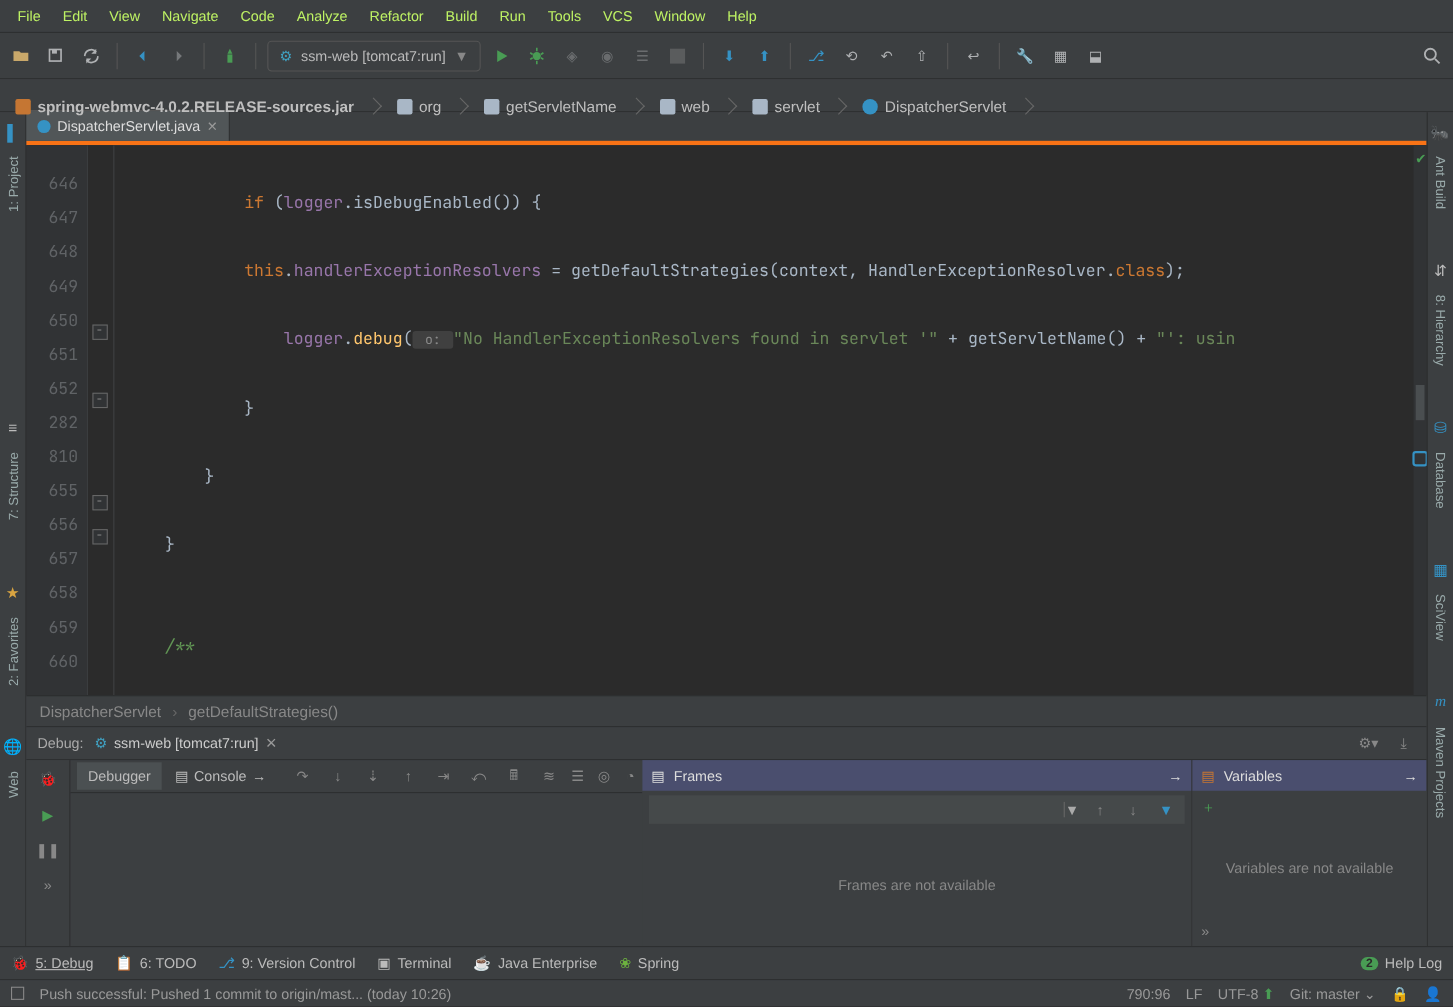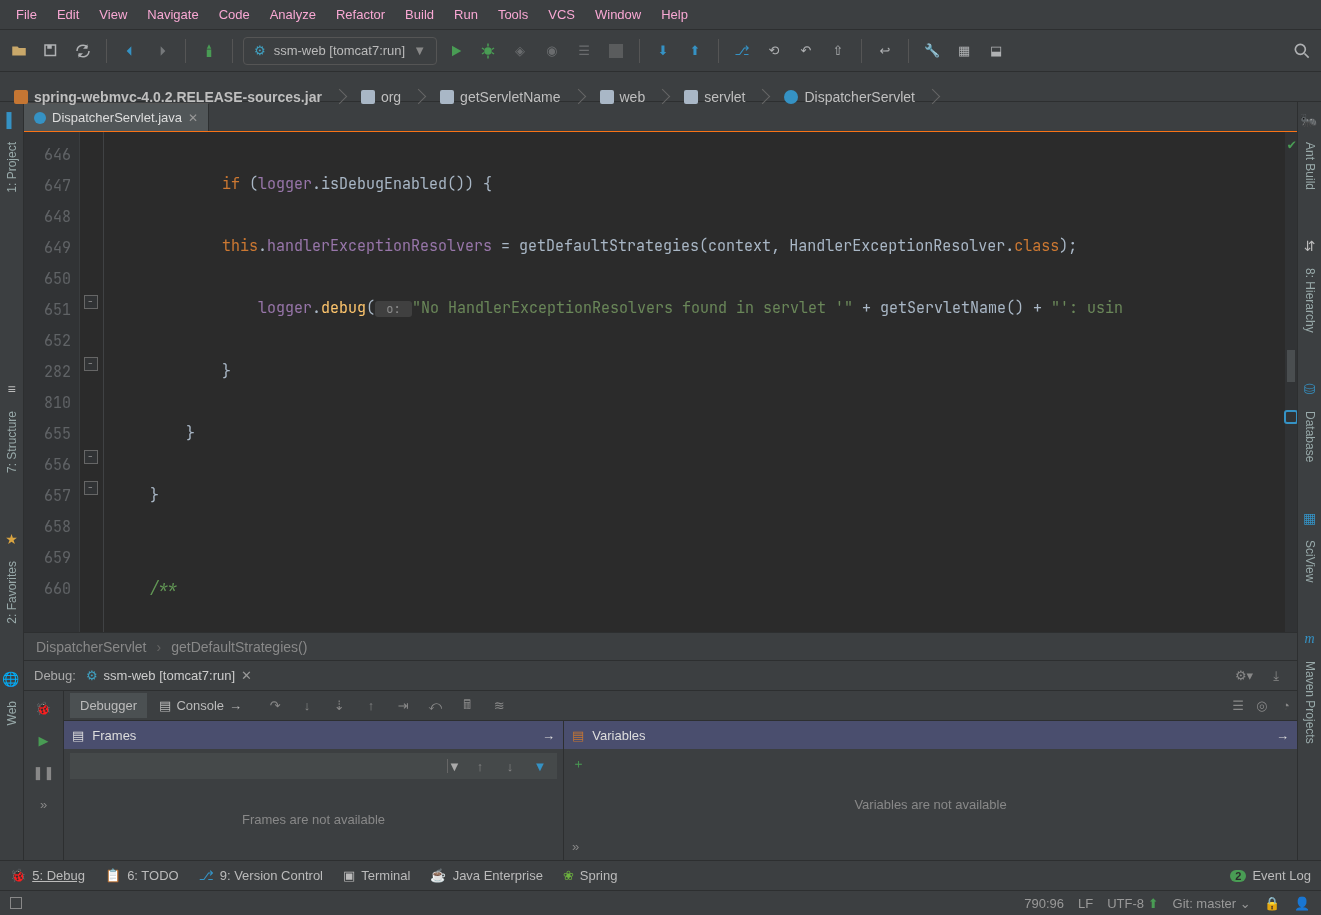--- a/index.html
+++ b/index.html
@@ -1,20 +1,20 @@
 <!DOCTYPE html>
 <html><head>
 <meta charset="utf-8">
 <style>
   * { box-sizing: border-box; margin:0; padding:0; }
   html,body { width:1321px; height:915px; background:#2b2b2b; font-family:"Segoe UI",Arial,sans-serif; font-size:13px; color:#bbbbbb; overflow:hidden; }
   .ide { display:flex; flex-direction:column; width:100%; height:100%; background:#3c3f41; }
   
   .menubar { display:flex; align-items:center; height:30px; background:#3c3f41; border-bottom:1px solid #2d2f30; padding:0 8px; gap:4px; }
-  .menubar .menu-item { padding:4px 8px; color:#f9a8d4; cursor:pointer; }
+  .menubar .menu-item { padding:4px 8px; color:#bef264; cursor:pointer; }
   
   .toolbar { display:flex; align-items:center; height:42px; background:#3c3f41; border-bottom:1px solid #2d2f30; padding:0 6px; gap:6px; }
   .toolbar .tbtn { width:26px; height:26px; display:flex; align-items:center; justify-content:center; color:#AFB1B3; border-radius:3px; cursor:pointer; }
   .toolbar .sep { width:1px; height:24px; background:#555; margin:0 4px; }
   .run-config { display:flex; align-items:center; gap:8px; border:1px solid #555; border-radius:4px; padding:2px 10px; height:28px; cursor:pointer; }
   .run-config .gear { color:#40a0c0; }
   .toolbar .spacer { flex:1; }
   
   .navbar { display:flex; align-items:center; height:30px; background:#3c3f41; border-bottom:1px solid #2d2f30; padding:0 6px; font-size:14px; }
   .crumb { display:flex; align-items:center; gap:6px; padding:3px 8px; color:#bfbfbf; position:relative;margin-top:20px; }
@@ -25,25 +25,25 @@
   .ic-class{background:#3592c4;border-radius:50%;}
   
   .body-row { flex:1; display:flex; min-height:0; }
   .leftbar,.rightbar { width:24px; background:#3c3f41; display:flex; flex-direction:column; align-items:center; padding-top:10px; gap:14px; border-right:1px solid #2d2f30; }
   .rightbar{ border-right:none; border-left:1px solid #2d2f30;}
   .sidelabel { writing-mode:vertical-rl; transform:rotate(180deg); font-size:12px; color:#9aa; cursor:pointer; white-space:nowrap; }
   .rightbar .sidelabel{ transform:none; }
   .sideicon{ width:16px;height:16px; display:flex;align-items:center;justify-content:center;font-size:14px;}
   
   .editor-wrap { flex:1; display:flex; flex-direction:column; min-width:0; }
-  .tabbar { height:30px; background:#3c3f41; display:flex; align-items:flex-end; border-bottom:1px solid #f97316; }
+  .tabbar { height:30px; background:#3c3f41; display:flex; align-items:flex-end; border-bottom:4px solid #f97316; }
   .tab { display:flex; align-items:center; gap:6px; padding:6px 10px; background:#515658; border-top:1px solid #555; border-right:1px solid #2d2f30; font-size:13px; color:#ddd;}
   .tab .close{ color:#999; font-size:12px; cursor:pointer;}
   .editor { flex:1; display:flex; background:#2b2b2b; overflow:hidden; font-family:"JetBrains Mono",Consolas,monospace; font-size:15px; position:relative; min-height:0;}
-  .gutter { width:56px; background:#313335; color:#606366; text-align:right; padding:8px 8px 6px 0; line-height:31px; border-right:1px solid #3a3d3f; }
+  .gutter { width:56px; background:#313335; color:#606366; text-align:right; padding:20px 8px 6px 0; line-height:31px; border-right:1px solid #3a3d3f; }
   .foldcol { width:24px; background:#2b2b2b; border-right:1px solid #404244; position:relative;}
   .fold { position:absolute; left:4px; width:14px;height:14px;border:1px solid #666; background:#313335;}
   .fold:after{content:"−"; color:#888;font-size:11px;position:absolute;left:2px;top:-2px;}
   .code { flex:1; padding:6px 0 6px 10px; line-height:31px; white-space:pre; overflow:hidden; color:#a9b7c6;}
   .errstrip{ width:12px; background:#313335; position:relative;}
   .errstrip .chk{ position:absolute; top:3px; right:1px; color:#499c54; font-size:14px;}
   .errstrip .mark{ position:absolute; right:2px; width:8px;height:32px; background:#4a4e50;}
   .errstrip .db{ position:absolute; right:-1px; width:14px;height:14px; border:2px solid #3592c4; border-radius:3px;}
   .kw{ color:#cc7832; }
   .fld{ color:#9876aa; }
@@ -58,21 +58,21 @@
   .debug-tw { height:200px; background:#3c3f41; border-top:1px solid #2d2f30; display:flex; flex-direction:column;}
   .debug-head{ height:30px; display:flex; align-items:center; padding:0 10px; gap:10px; border-bottom:1px solid #2d2f30;}
   .debug-head .title{ color:#aaa; }
   .debug-head .cfg{ display:flex;align-items:center;gap:6px; color:#ccc;}
   .debug-head .cfg .gear{color:#40a0c0;}
   .debug-head .close2{ color:#999; cursor:pointer;}
   .debug-head .right{margin-left:auto; display:flex; gap:10px;}
   .debug-body{ flex:1; display:flex; min-height:0;}
   .debug-left{ width:40px; background:#3c3f41; border-right:1px solid #2d2f30; display:flex;flex-direction:column;align-items:center;padding:6px 0;gap:10px;}
   .dbgbtn{ width:22px;height:22px;display:flex;align-items:center;justify-content:center;color:#888;cursor:pointer;}
-  .debug-main{ flex:1; display:flex; flex-direction:column; min-height:0;}
+  .debug-main{ flex:1; display:flex; flex-direction:row; min-height:0;}
   .debug-tabs{ height:30px; display:flex; align-items:center; gap:2px; border-bottom:1px solid #2d2f30; padding-left:6px;}
   .dtab{ padding:5px 10px; color:#bbb; cursor:pointer; display:flex;align-items:center;gap:5px;}
   .dtab.active{ background:#4b5052;}
   .debug-tabs .stepicons{ display:flex; gap:10px; margin-left:10px;}
   .debug-panes{ flex:1; display:flex; min-height:0;}
   .pane{ flex:1; display:flex; flex-direction:column; border-right:1px solid #2d2f30;}
   .pane:last-child{border-right:none;}
   .pane-head{ height:28px; background:#4a4e6e; display:flex;align-items:center;gap:8px;padding:0 8px; color:#ddd;}
   .pane-body{ flex:1; background:#3c3f41; display:flex; align-items:center; justify-content:center; color:#888; position:relative;}
   .frames-strip{ position:absolute; top:4px; left:6px; right:6px; height:26px; background:#45494a; display:flex;align-items:center; justify-content:flex-end; gap:8px; padding:0 6px;}
@@ -419,26 +419,27 @@
         <span style="color:#c57633">☕</span>
         <span>Java Enterprise</span>
       </div>
     <div class="bitem">
         <span style="color:#6db33f">❀</span>
         <span>Spring</span>
       </div>
     <div class="spacer2"></div>
     <div class="bitem">
         <span class="badge">2</span>
-        <span>Event Log</span>
+        <span>Help Log</span>
       </div>
   </div>
 
   <div class="statusbar">
     <span class="sq"></span>
+    <span>Push successful: Pushed 1 commit to origin/mast... (today 10:26)</span>
     <div class="spacer3"></div>
     <span>790:96</span>
     <span>LF</span>
     <span><span>UTF-8</span> <span style="color:#499c54">⬆</span></span>
     <span><span>Git: master</span> ⌄</span>
     <span class="lock">🔒</span>
     <span>👤</span>
   </div>
 </div>
 

